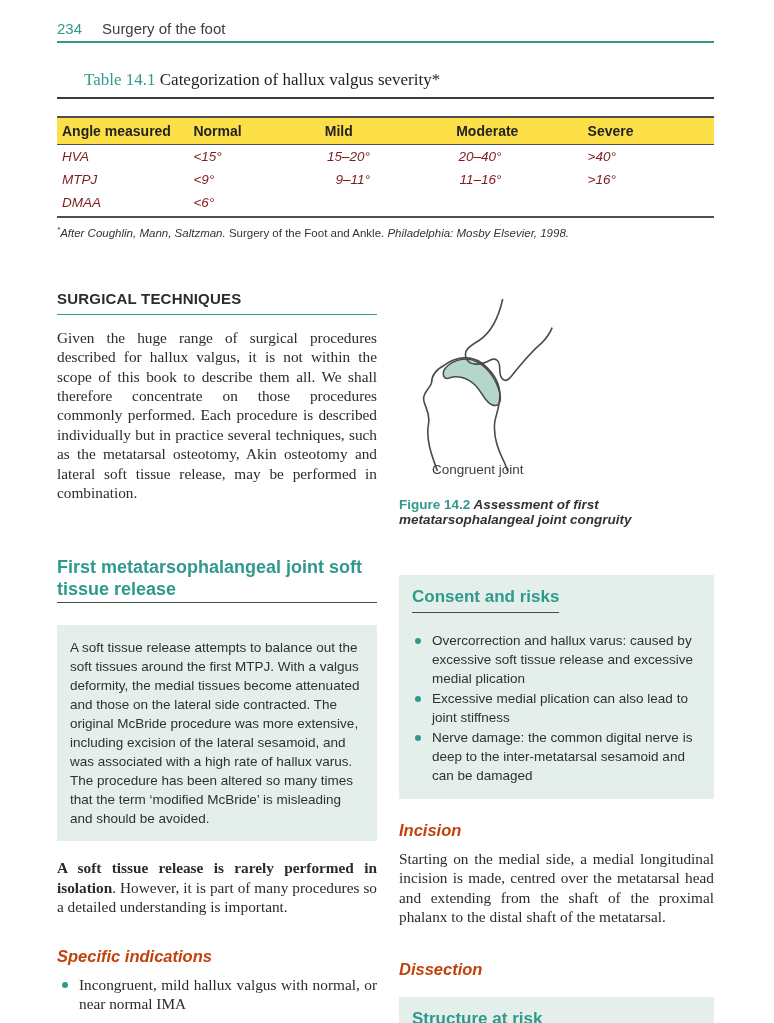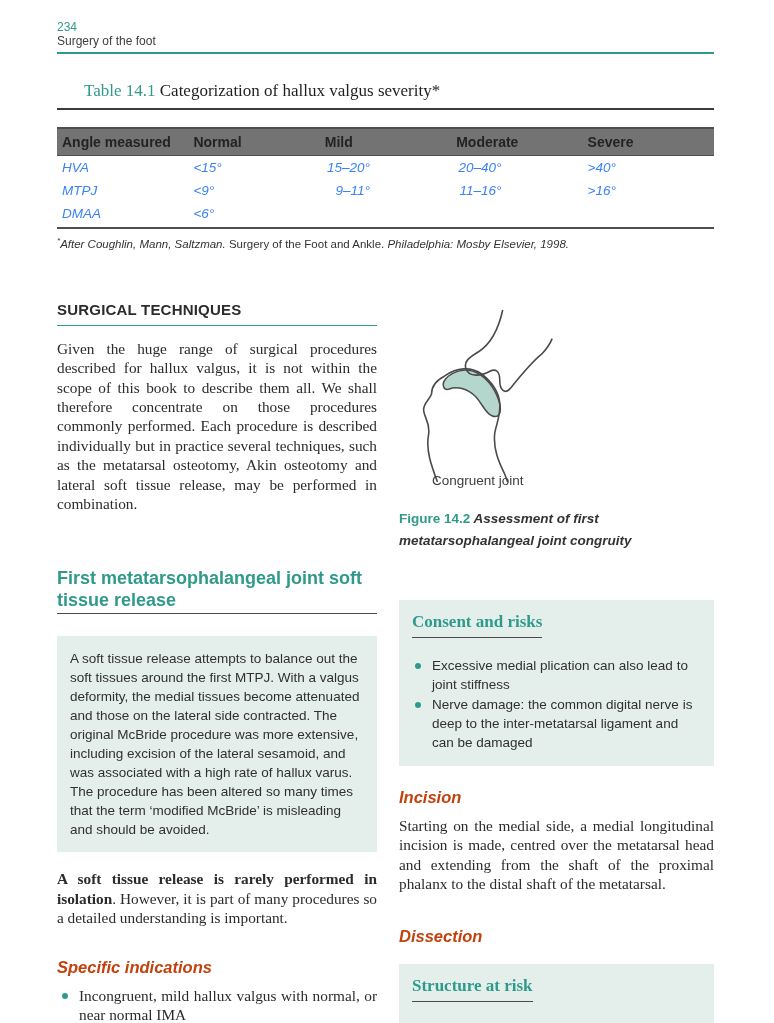--- a/index.html
+++ b/index.html
@@ -6,42 +6,42 @@
   body{
     width:774px;height:1023px;background:#ffffff;overflow:hidden;position:relative;
     font-family:"Liberation Serif",serif;color:#2b2b2b;
     -webkit-font-smoothing:antialiased;
   }
   .page{position:absolute;left:57px;top:0;width:657px;}
 
   
   .running-head{
     padding-top:20px;padding-bottom:4px;border-bottom:2px solid #2f9a8b;
-    font-family:"Liberation Sans",sans-serif;font-size:12px;color:#3d3d3d;
-    display:flex;align-items:baseline;flex-direction:column;
+    font-family:"Liberation Sans",sans-serif;font-size:15px;color:#3d3d3d;
+    display:flex;align-items:baseline;
   }
   .running-head .pagenum{color:#2f9a8b;margin-right:20px;}
 
   
   .table-title{
     margin-top:27px;font-size:17px;color:#1f1f1f;
     border-bottom:2px solid #3b3b3b;padding-bottom:7px;
   }
   .table-title .tlabel{color:#2f9a8b;margin-left:27px;}
   table.hv{
     margin-top:17px;width:100%;border-collapse:collapse;
     font-family:"Liberation Sans",sans-serif;
   }
-  table.hv thead tr{background:#737373;margin-top:6px;}
+  table.hv thead tr{background:#fde047;margin-top:6px;}
   table.hv th{
     text-align:left;font-size:14px;font-weight:700;color:#232323;
     padding:5px 0 5px 5px;border-top:2px solid #4f4f4f;border-bottom:1.5px solid #4f4f4f;
   }
   table.hv td{
-    font-style:italic;font-size:13.5px;color:#3b82f6;padding:4px 0 4px 5px;
+    font-style:italic;font-size:13.5px;color:#7f1d1d;padding:4px 0 4px 5px;
   }
   table.hv tr.lastrow td{border-bottom:2px solid #4f4f4f;padding-bottom:6px;}
   table.hv th,table.hv td{width:20%;}
   .rnum{display:inline-block;min-width:3.35em;text-align:right;}
   .footnote{
     margin:7px 0 0 0;font-family:"Liberation Sans",sans-serif;
     font-size:11.5px;color:#333;font-style:italic;
   }
   .footnote .fmark{vertical-align:super;font-size:70%;}
   .footnote .roman{font-style:normal;}
@@ -86,30 +86,30 @@
 
   
   .figure-row{display:flex;margin-top:2px;}
   .jointfig{width:50%;text-align:center;}
   .jointfig svg{display:block;margin:0 auto;}
   .jointfig.right svg{margin-top:12px;}
   .fig-label{font-family:"Liberation Sans",sans-serif;font-size:13.5px;color:#3e3e3e;margin-top:3px;}
   .jointfig.right .fig-label{margin-top:-9px;}
   .fig-caption{
     margin:20px 0 0 0;font-family:"Liberation Sans",sans-serif;
-    font-size:13.5px;line-height:22px;color:#333;
+    font-size:13.5px;line-height:15px;color:#333;
   }
   .fig-caption .flabel{color:#2f9a8b;font-weight:700;}
   .fig-caption .ftext{font-style:italic;font-weight:600;}
 
   
   .consent-box{margin-top:48px;}
   .risk-box{margin-top:18px;}
   .box-head{
-    display:inline-block;margin:0 0 9px 0;font-family:Liberation Serif, serif;
+    display:inline-block;margin:0 0 9px 0;font-family:Liberation Sans, sans-serif;
     font-weight:700;font-size:17px;color:#2f9a8b;
     border-bottom:1.5px solid #4a4a4a;padding-bottom:6px;
   }
   .box-pad{padding:12px 13px 14px 13px;}
 
   .col-right p.body{margin-top:9px;}
   .col-right h4.ital{margin-top:34px;}
   .col-right h4.first{margin-top:22px;}
 </style>
 </head>
@@ -201,22 +201,23 @@
         </div>
       </div>
 
       <p class="fig-caption">
         <span class="flabel">Figure 14.2</span><span class="ftext"> Assessment of first metatarsophalangeal joint congruity</span>
       </p>
 
       <div class="infobox box-pad consent-box">
         <div class="box-head">Consent and risks</div>
         <ul class="bullets sans">
+          <li>Overcorrection and hallux varus: caused by excessive soft tissue release and excessive medial plication</li>
           <li>Excessive medial plication can also lead to joint stiffness</li>
-          <li>Nerve damage: the common digital nerve is deep to the inter-metatarsal ligament and can be damaged</li>
+          <li>Nerve damage: the common digital nerve is deep to the inter-metatarsal sesamoid and can be damaged</li>
         </ul>
       </div>
 
       <h4 class="ital first">Incision</h4>
       <p class="body">Starting on the medial side, a medial longitudinal incision is made, centred over the metatarsal head and extending from the shaft of the proximal phalanx to the distal shaft of the metatarsal.</p>
 
       <h4 class="ital">Dissection</h4>
 
       <div class="infobox box-pad risk-box">
         <div class="box-head">Structure at risk</div>

